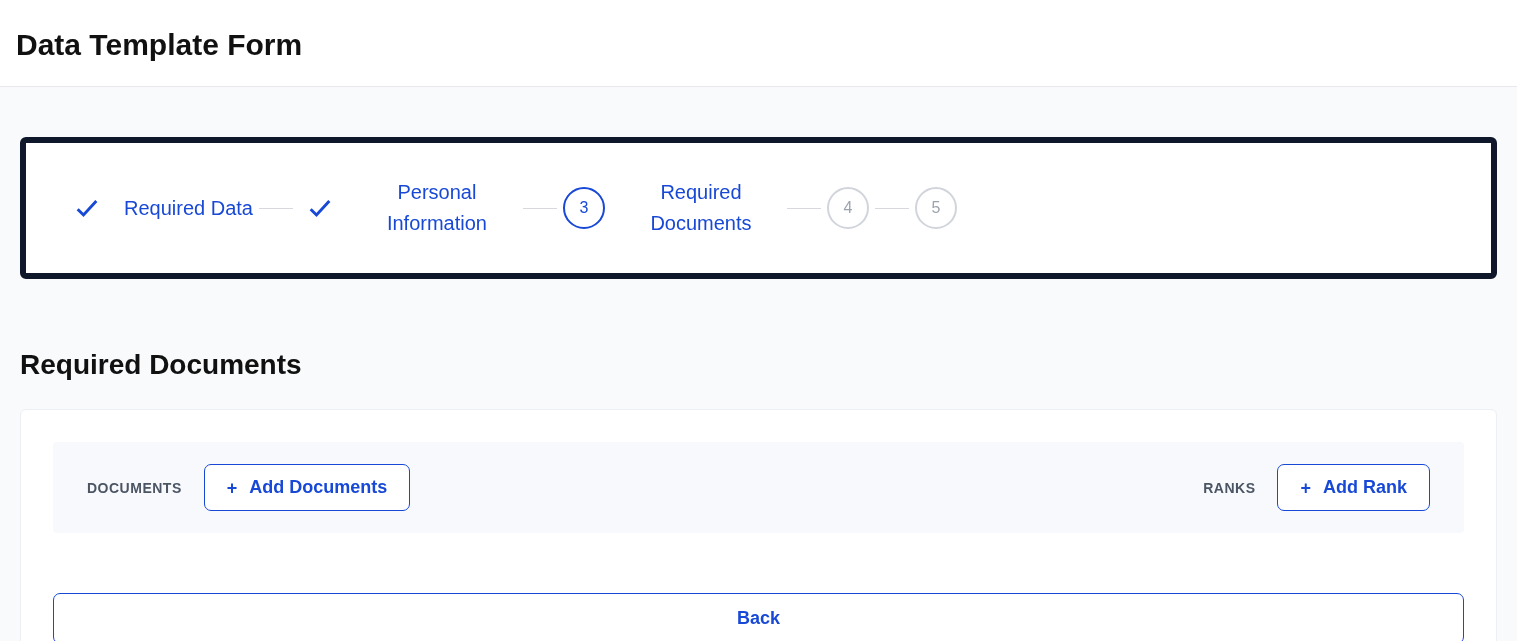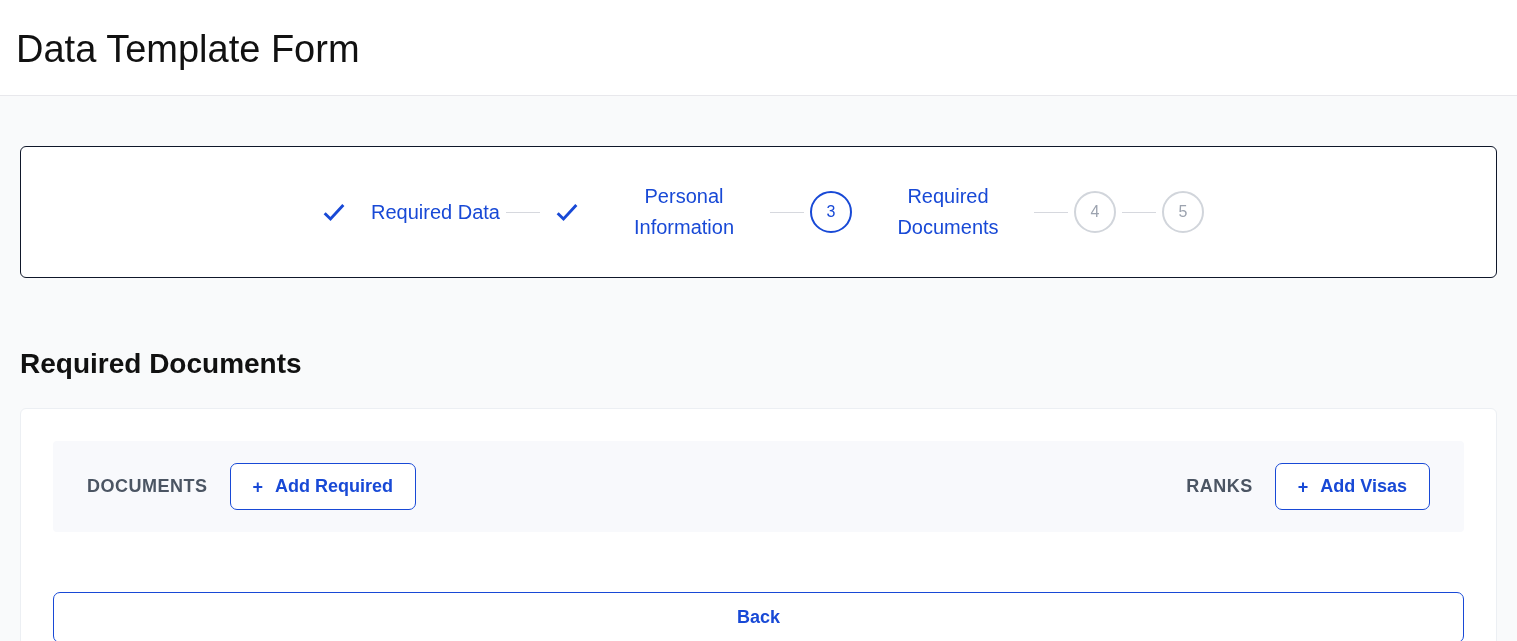--- a/index.html
+++ b/index.html
@@ -7,36 +7,36 @@
       font-family: "Segoe UI", Arial, sans-serif;
       background: #fff;
       color: #111;
       width: 1517px;
     }
     .header {
       padding: 28px 16px 24px;
       border-bottom: 1px solid #e8e8ec;
     }
     .header h1 {
-      font-size: 38px;
-      font-weight: 400;
+      font-size: 30px;
+      font-weight: 700;
       color: #111;
     }
     .page-body {
       background: #f9fafb;
       padding: 50px 20px 30px;
     }
     .stepper-card {
       background: #fff;
-      border: 1px solid #0f172a;
+      border: 6px solid #0f172a;
       border-radius: 6px;
       padding: 34px 40px;
       display: flex;
       align-items: center;
-      justify-content: center;
+      justify-content: flex-start;
     }
     .step {
       display: flex;
       align-items: center;
       gap: 16px;
     }
     .step-circle {
       width: 42px;
       height: 42px;
       border-radius: 50%;
@@ -98,21 +98,21 @@
       display: flex;
       align-items: center;
       justify-content: space-between;
     }
     .toolbar-left, .toolbar-right {
       display: flex;
       align-items: center;
       gap: 22px;
     }
     .toolbar-label {
-      font-size: 18px;
+      font-size: 14px;
       font-weight: 600;
       letter-spacing: 0.5px;
       color: #4b5563;
       text-transform: uppercase;
     }
     .outline-btn {
       display: inline-flex;
       align-items: center;
       gap: 12px;
       border: 1.5px solid #1849d6;
@@ -202,28 +202,28 @@
   </div>
 
   <h2 class="section-title">Required Documents</h2>
 
   <div class="content-card">
     <div class="toolbar">
       <div class="toolbar-left">
         <span class="toolbar-label">DOCUMENTS</span>
         <button class="outline-btn">
           <span class="plus">+</span>
-          <span>Add Required</span>
+          <span>Add Documents</span>
         </button>
       </div>
       <div class="toolbar-right">
         <span class="toolbar-label">RANKS</span>
         <button class="outline-btn">
           <span class="plus">+</span>
-          <span>Add Visas</span>
+          <span>Add Rank</span>
         </button>
       </div>
     </div>
 
     <div class="footer-actions">
       <button class="btn btn-secondary">Back</button>
       <button class="btn btn-primary">Next</button>
     </div>
   </div>
 

